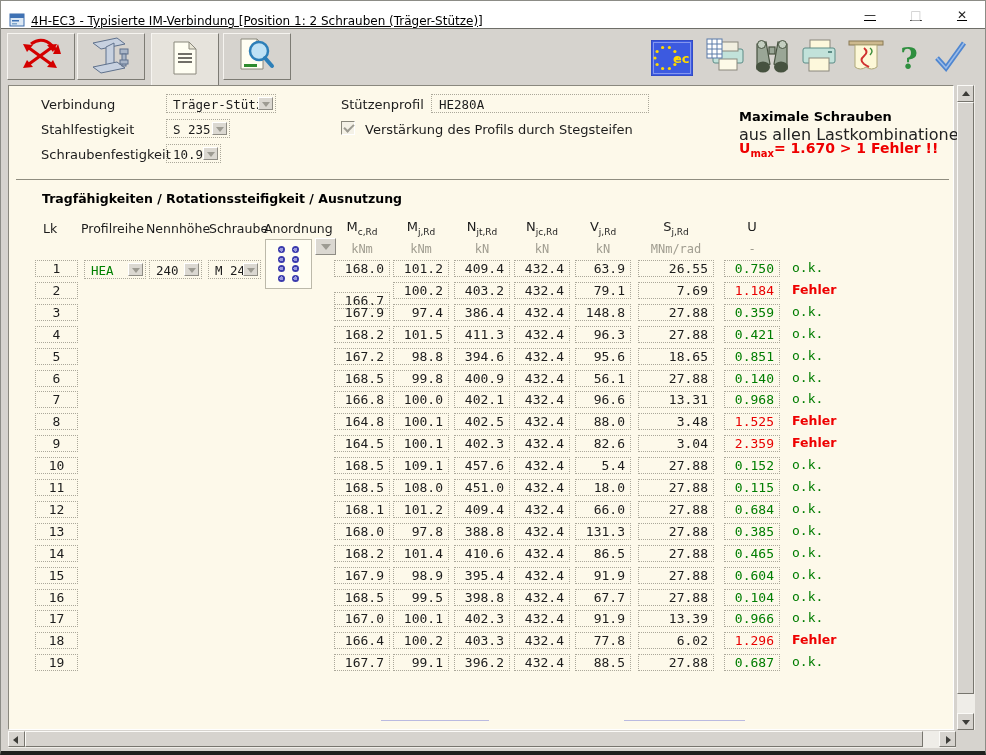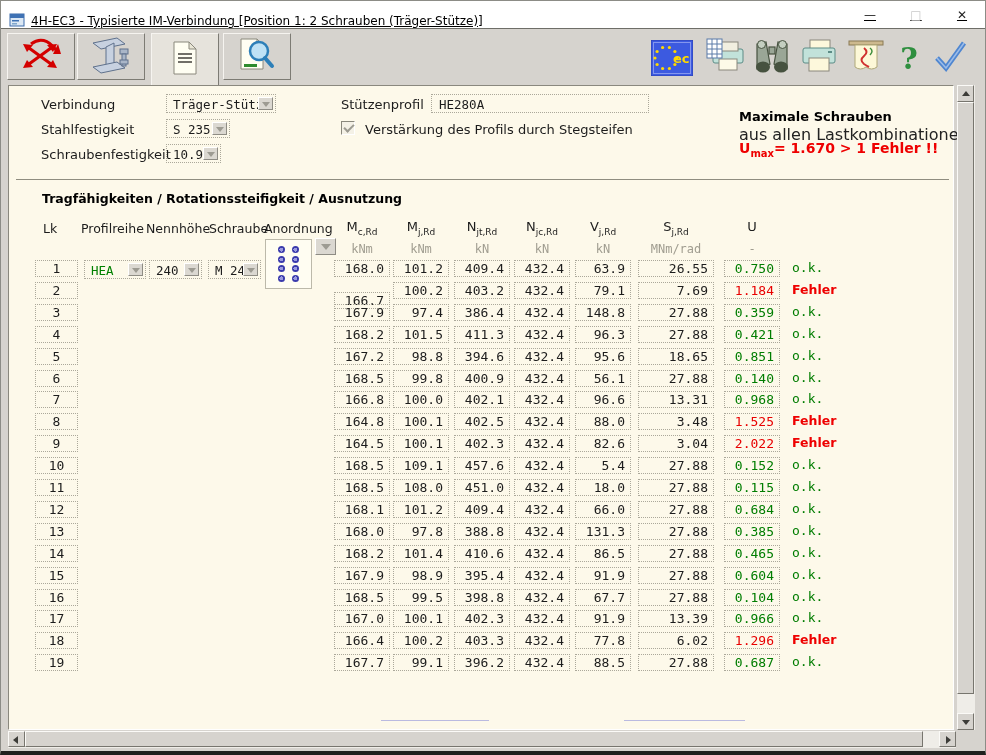--- a/index.html
+++ b/index.html
@@ -406,21 +406,21 @@
       <div class="cell r" style="left: 637px; top: 412px; width: 76px;">3.48</div>
       <div class="cell r red" style="left: 723px; top: 412px; width: 56px;">1.525</div>
       <div class="status st-err" style="left: 791px; top: 412px;">Fehler</div>
       <div class="cell c" style="left: 34px; top: 434px; width: 43px;">9</div>
       <div class="cell r" style="left: 333px; top: 434px; width: 56px;">164.5</div>
       <div class="cell r" style="left: 392px; top: 434px; width: 56px;">100.1</div>
       <div class="cell r" style="left: 453px; top: 434px; width: 56px;">402.3</div>
       <div class="cell r" style="left: 513px; top: 434px; width: 56px;">432.4</div>
       <div class="cell r" style="left: 574px; top: 434px; width: 56px;">82.6</div>
       <div class="cell r" style="left: 637px; top: 434px; width: 76px;">3.04</div>
-      <div class="cell r red" style="left: 723px; top: 434px; width: 56px;">2.022</div>
+      <div class="cell r red" style="left: 723px; top: 434px; width: 56px;">2.359</div>
       <div class="status st-err" style="left: 791px; top: 434px;">Fehler</div>
       <div class="cell c" style="left: 34px; top: 456px; width: 43px;">10</div>
       <div class="cell r" style="left: 333px; top: 456px; width: 56px;">168.5</div>
       <div class="cell r" style="left: 392px; top: 456px; width: 56px;">109.1</div>
       <div class="cell r" style="left: 453px; top: 456px; width: 56px;">457.6</div>
       <div class="cell r" style="left: 513px; top: 456px; width: 56px;">432.4</div>
       <div class="cell r" style="left: 574px; top: 456px; width: 56px;">5.4</div>
       <div class="cell r" style="left: 637px; top: 456px; width: 76px;">27.88</div>
       <div class="cell r green" style="left: 723px; top: 456px; width: 56px;">0.152</div>
       <div class="status st-ok" style="left: 791px; top: 456px;">o.k.</div>

